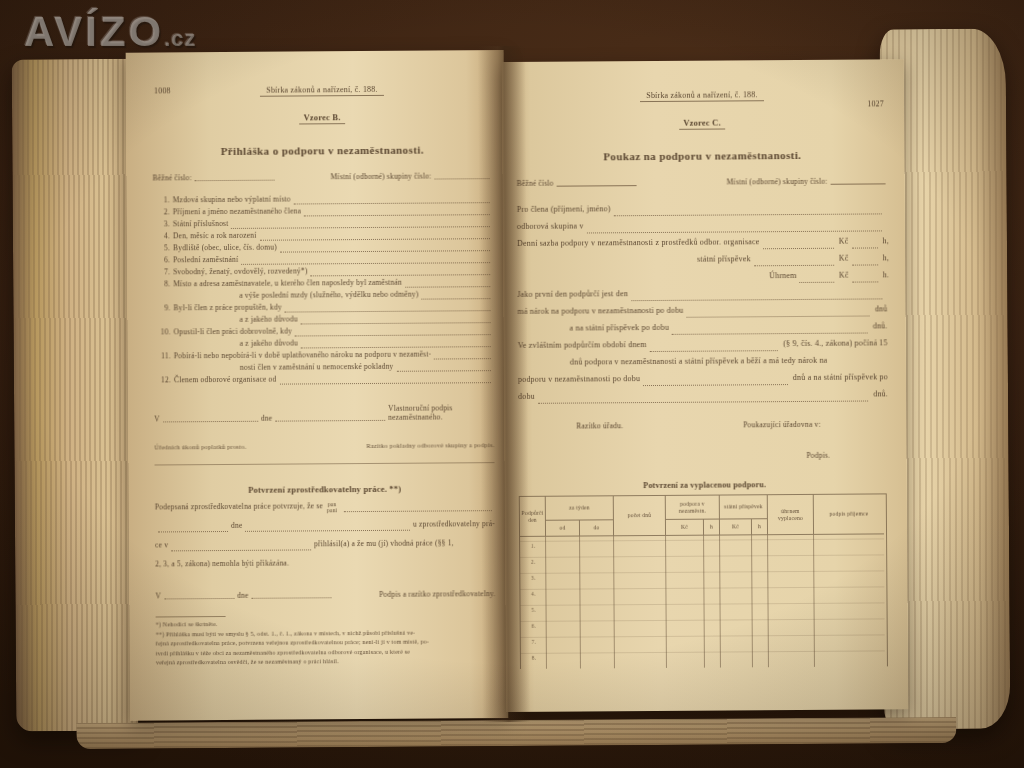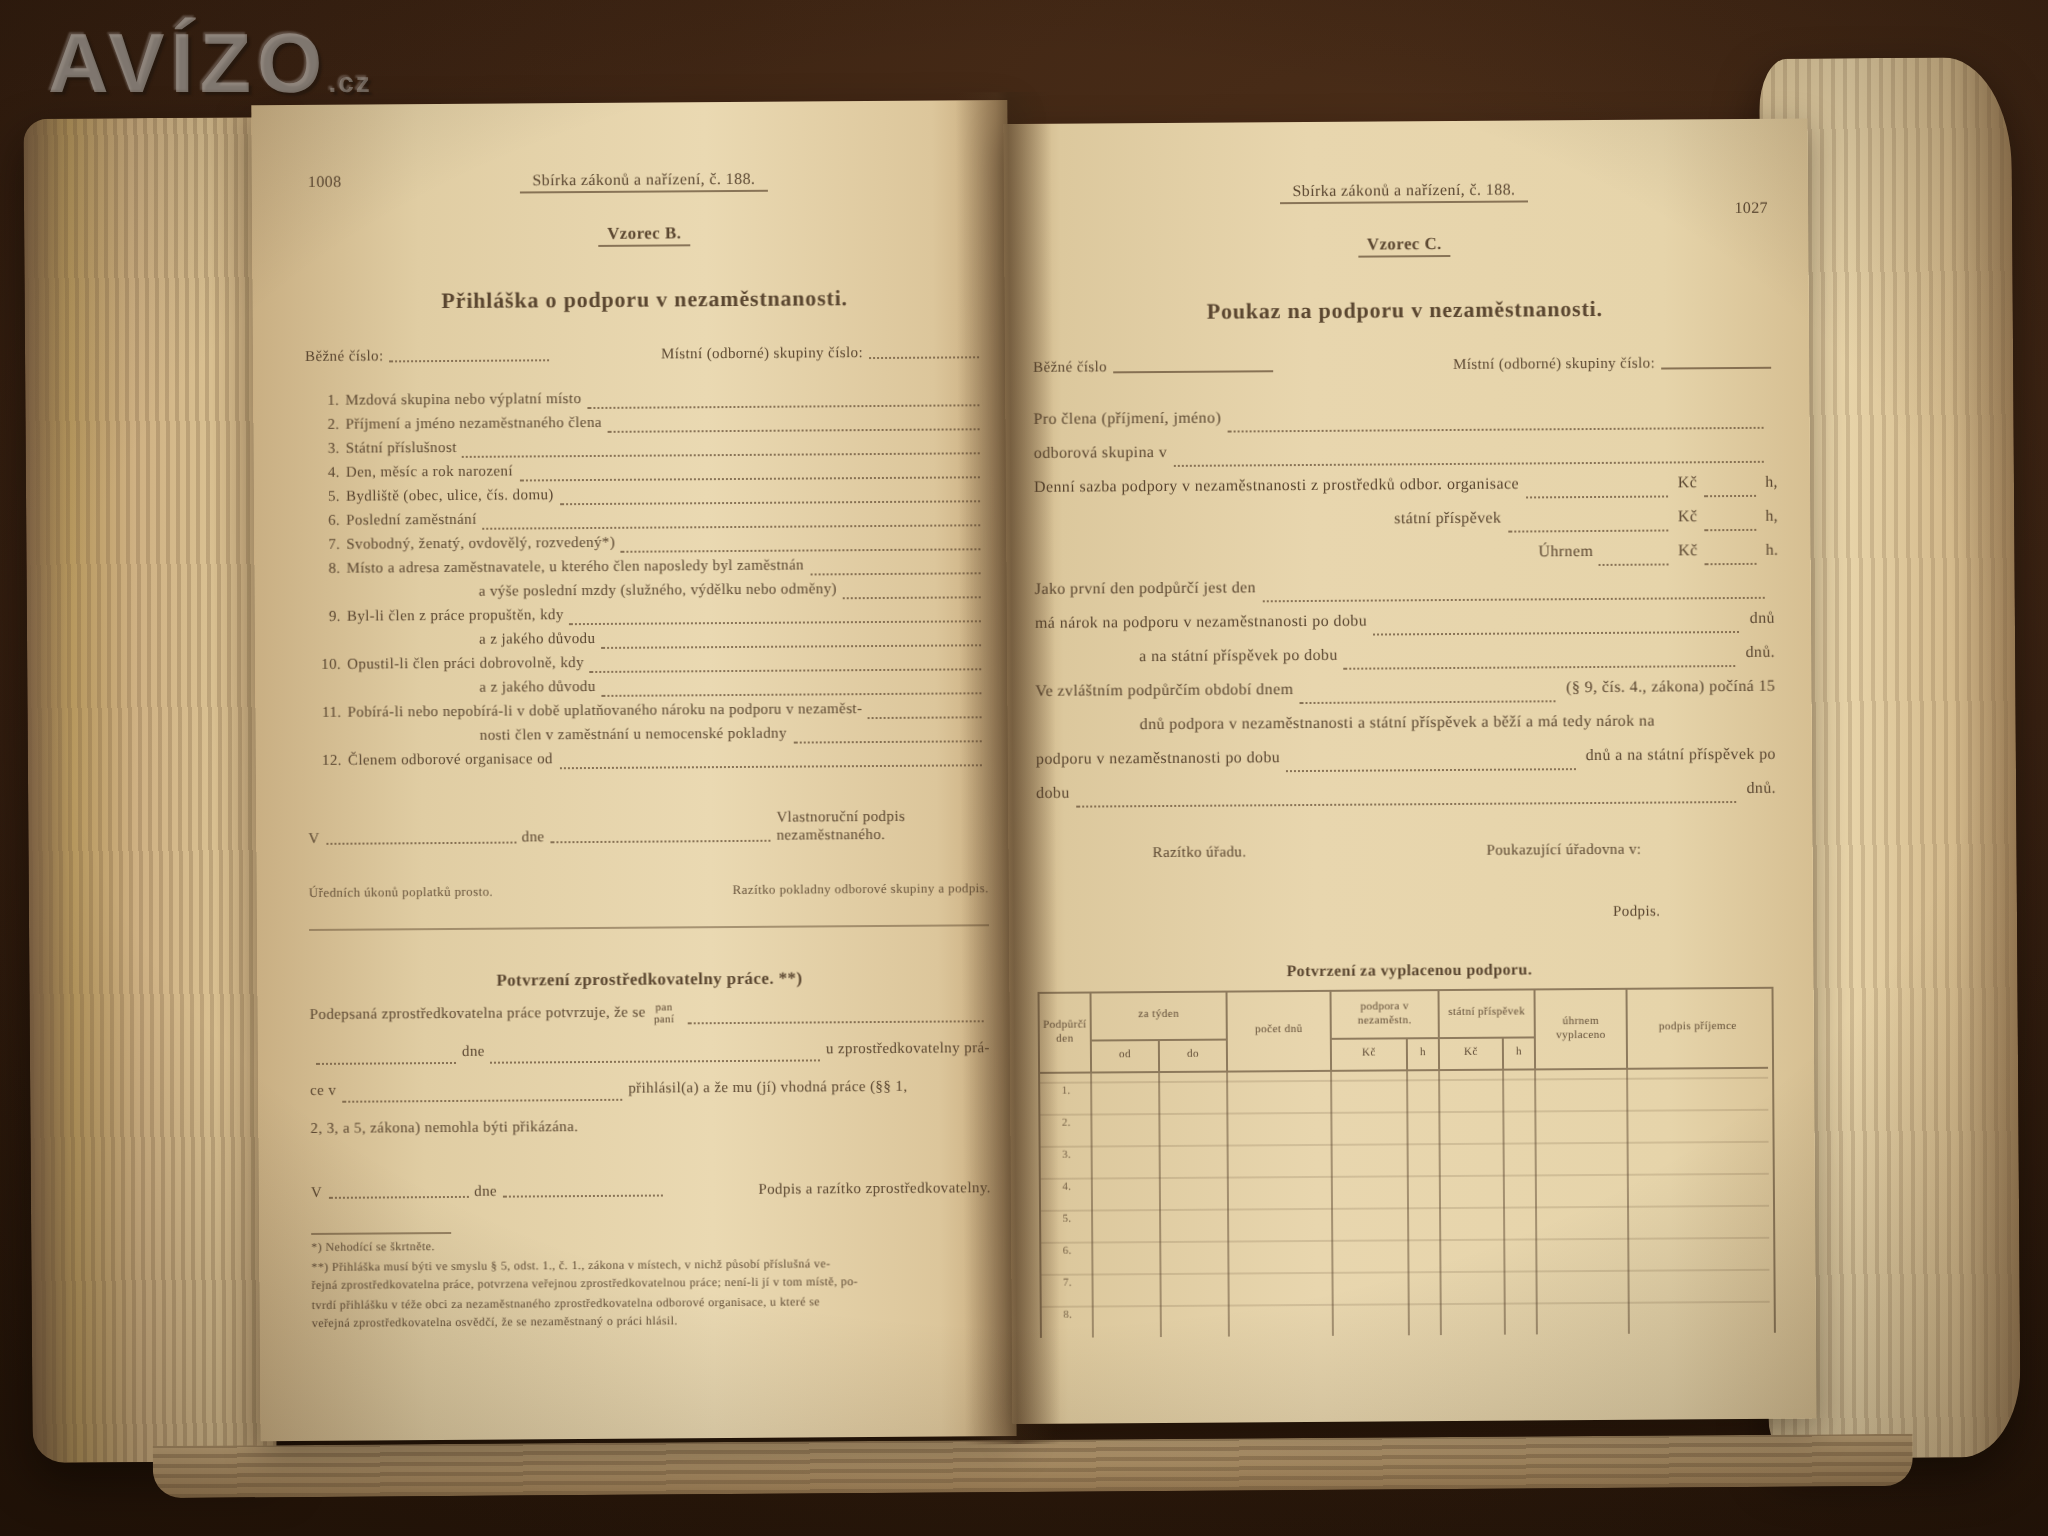--- a/index.html
+++ b/index.html
@@ -6,21 +6,21 @@
   .scene{position:relative;width:1024px;height:768px;overflow:hidden;
     font-family:"Liberation Serif","DejaVu Serif",serif;
     background:radial-gradient(120% 95% at 68% 12%, #4a2d18 0%, #3a2212 45%, #271609 100%);}
   .scene::after{content:"";position:absolute;inset:0;pointer-events:none;
     background:radial-gradient(85% 75% at 50% 45%, rgba(0,0,0,0) 55%, rgba(15,8,3,.38) 100%);}
   
   .watermark{position:absolute;left:24px;top:10px;z-index:6;
     font-family:"Liberation Sans","DejaVu Sans",sans-serif;font-weight:700;letter-spacing:3px;
     color:rgba(178,172,165,.58);font-size:42px;line-height:44px;
     text-shadow:1.5px 1.5px 1px rgba(30,20,12,.55), -1px -1px 1px rgba(255,255,255,.22);}
-  .watermark .tld{font-size:14px;letter-spacing:1px;color:rgba(160,154,148,.55);}
+  .watermark .tld{font-size:22px;letter-spacing:1px;color:rgba(160,154,148,.55);}
   
   .book{position:absolute;left:14px;top:30px;width:994px;height:716px;transform:rotate(-.4deg);}
   .stack{position:absolute;}
   .stack-left{left:0;top:26px;width:122px;height:672px;border-radius:12px 0 0 16px;
     background:
       repeating-linear-gradient(90deg, rgba(118,92,62,.28) 0 2px, rgba(0,0,0,0) 2px 5px),
       linear-gradient(90deg,#7e6244 0%,#b7985e 18%,#cfb183 45%,#d9c091 75%,#c4a679 100%);
     box-shadow:0 10px 22px rgba(10,5,2,.55);}
   .stack-right{right:0;top:2px;width:126px;height:700px;
     border-radius:14px 34px 30px 14px / 26px 56px 44px 20px;

